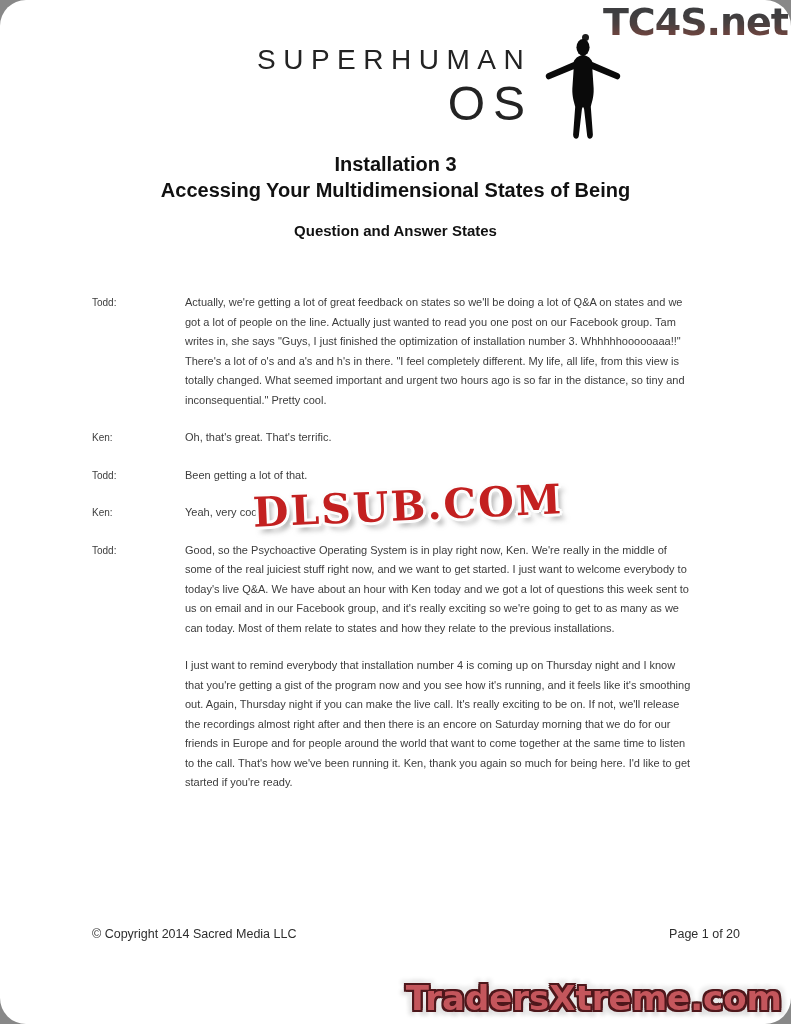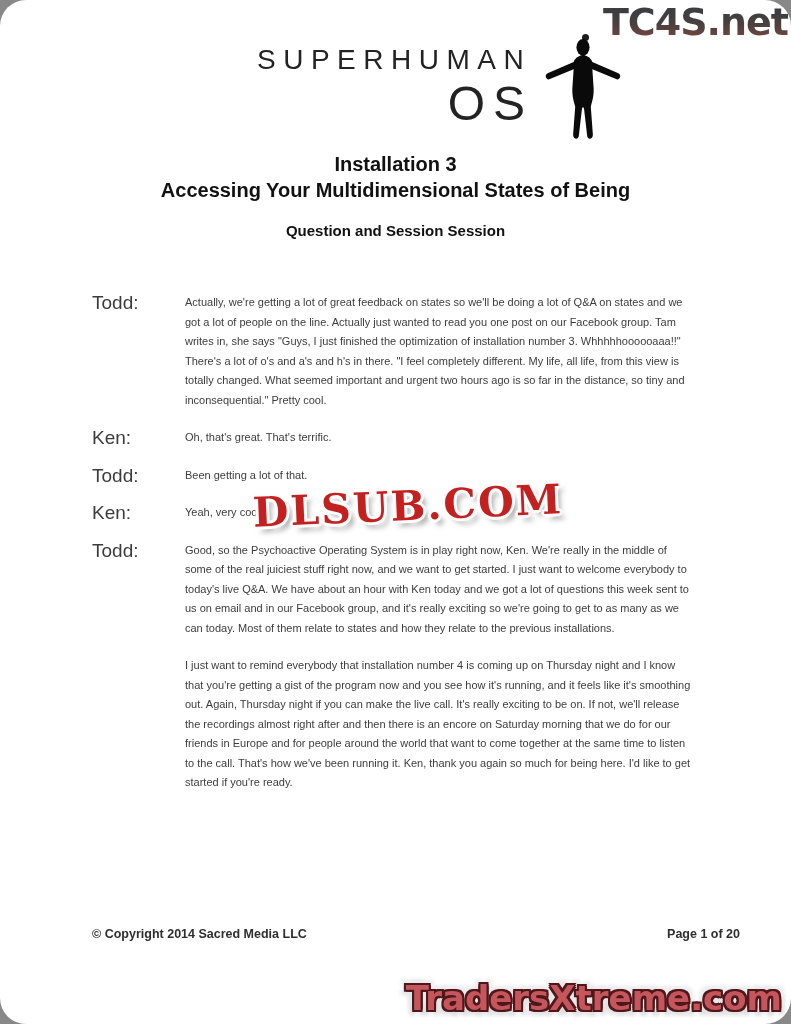--- a/index.html
+++ b/index.html
@@ -29,38 +29,38 @@
 
   
   .title-block{position:absolute;top:151px;left:0;width:100%;text-align:center;color:#111;}
   .title-line{font-size:20px;font-weight:bold;line-height:26px;}
   .subtitle{position:absolute;top:222px;left:0;width:100%;text-align:center;
     font-size:15px;font-weight:bold;color:#111;}
 
   
   .transcript{position:absolute;top:293px;left:92px;width:604px;color:#3c3c3c;}
   .row{display:flex;margin-bottom:18px;}
-  .speaker{width:93px;flex:none;font-size:19px;line-height:19.5px;}
+  .speaker{width:93px;flex:none;font-size:10px;line-height:19.5px;}
   .speech{width:511px;font-size:11px;line-height:19.5px;}
 
   
   .dlsub{
     position:absolute;left:248px;top:482px;width:320px;text-align:center;
     font-family:"DejaVu Serif", serif;font-weight:bold;font-size:41px;line-height:48px;
     letter-spacing:2px;color:#c32020;transform:rotate(-2.5deg);
     text-shadow:
       -2px -2px 0 #fdfdfd, 2px -2px 0 #fdfdfd, -2px 2px 0 #fdfdfd, 2px 2px 0 #fdfdfd,
       -3px 0 0 #fdfdfd, 3px 0 0 #fdfdfd, 0 -3px 0 #fdfdfd, 0 3px 0 #fdfdfd,
       5px 6px 5px rgba(120,120,120,.55);
   }
 
   
   .footer{
     position:absolute;top:927px;left:92px;width:648px;display:flex;
-    justify-content:space-between;font-size:12.5px;color:#2e2e2e;font-weight:bold;
+    justify-content:space-between;font-size:12.5px;color:#2e2e2e;
   }
 
   
   .traders{
     position:absolute;top:978px;right:9px;
     font-family:"DejaVu Sans", sans-serif;font-weight:bold;font-size:34px;line-height:40px;
     letter-spacing:0;color:#c4565c;
     text-shadow:
       -2px -2px 0 #4e171b, 2px -2px 0 #4e171b, -2px 2px 0 #4e171b, 2px 2px 0 #4e171b,
       -2px 0 0 #4e171b, 2px 0 0 #4e171b, 0 -2px 0 #4e171b, 0 2px 0 #4e171b,
@@ -100,21 +100,21 @@
         L73,40 C76,39.5 77,35.5 74,34
         L49,23
         C48,20 45,17 40,16 Z"></path>
     </svg>
   </div>
 
   <div class="title-block">
     <div class="title-line">Installation 3</div>
     <div class="title-line">Accessing Your Multidimensional States of Being</div>
   </div>
-  <div class="subtitle">Question and Session Session</div>
+  <div class="subtitle">Question and Answer States</div>
 
   <div class="transcript">
     <div class="row">
       <div class="speaker">Todd:</div>
       <div class="speech">Actually, we're getting a lot of great feedback on states so we'll be doing a lot of Q&amp;A on states and we got a lot of people on the line. Actually just wanted to read you one post on our Facebook group. Tam writes in, she says "Guys, I just finished the optimization of installation number 3. Whhhhhoooooaaa!!" There's a lot of o's and a's and h's in there. "I feel completely different. My life, all life, from this view is totally changed. What seemed important and urgent two hours ago is so far in the distance, so tiny and inconsequential." Pretty cool.</div>
     </div>
 
     <div class="row">
       <div class="speaker">Ken:</div>
       <div class="speech">Oh, that's great. That's terrific.</div>

